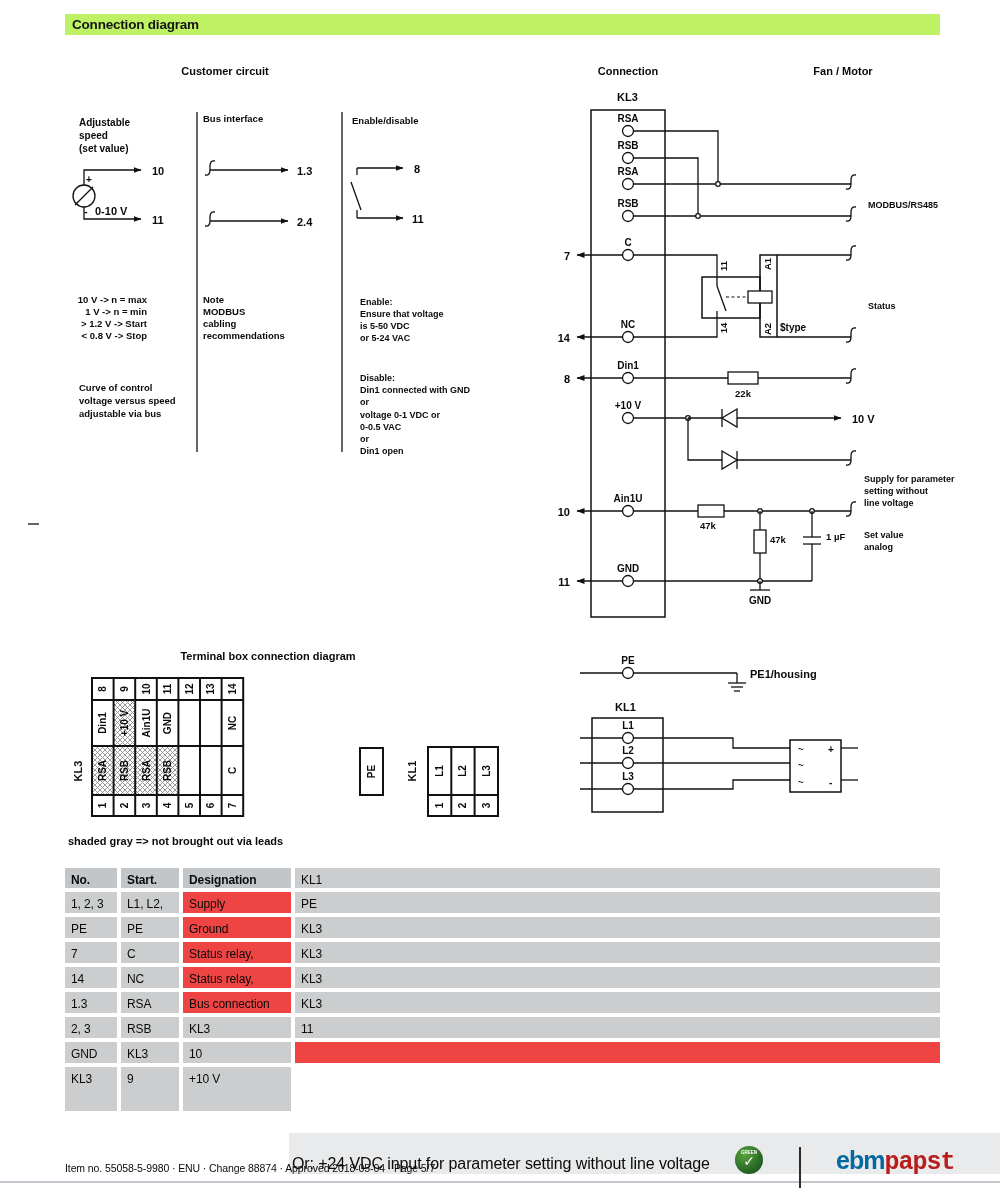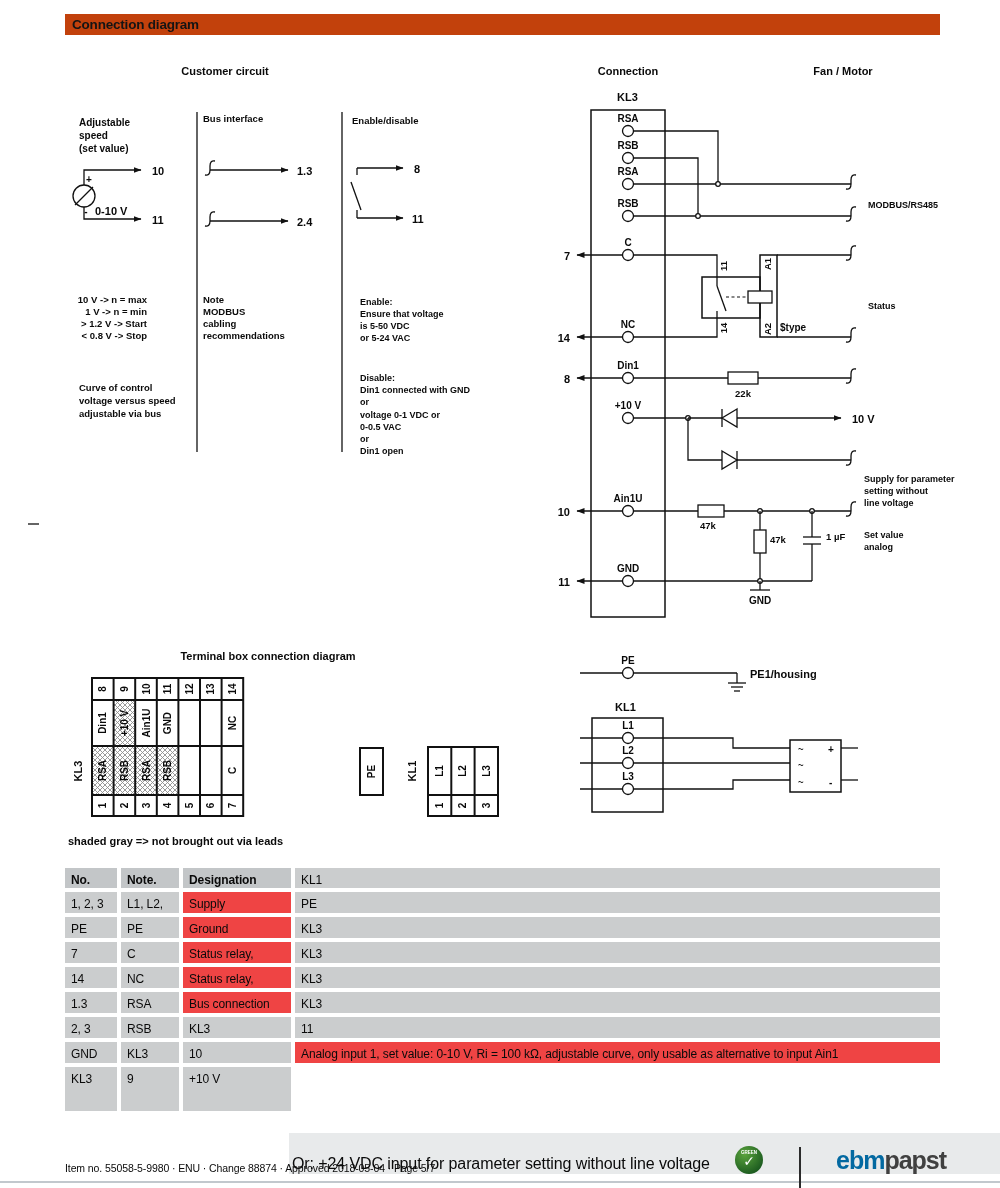--- a/index.html
+++ b/index.html
@@ -1,19 +1,19 @@
 <!DOCTYPE html>
 <html><head>
 <meta charset="utf-8">
 <style>
   html,body{margin:0;padding:0;background:#fff;}
   #page{position:relative;width:1000px;height:1188px;background:#fff;overflow:hidden;
         font-family:"Liberation Sans","DejaVu Sans",sans-serif;color:#0a0a0a;}
   
-  #titlebar{position:absolute;left:65px;top:14px;width:875px;height:21px;background:#c2410c;
+  #titlebar{position:absolute;left:65px;top:14px;width:875px;height:21px;background:#bef264;
             display:flex;align-items:center;}
   #titlebar span{font-size:13.5px;font-weight:700;padding-left:7px;color:#141414;letter-spacing:-.2px;}
   
   svg.diag{position:absolute;left:0;top:0;font-family:"Liberation Sans","DejaVu Sans",sans-serif;}
   svg.diag text{fill:#0a0a0a;font-weight:700;}
   .t11{font-size:11px;} .t10{font-size:10px;} .t9{font-size:9.5px;} .t8{font-size:9px;}
   .w{stroke:#111;stroke-width:1.3;fill:none;}
   .box{stroke:#111;stroke-width:1.5;fill:none;}
   .grid{stroke:#111;stroke-width:2;fill:none;}
   .comp{stroke:#111;stroke-width:1.3;fill:#fff;}
@@ -26,21 +26,21 @@
   #tbl div{box-sizing:border-box;padding:3px 6px 0;line-height:18px;overflow:hidden;}
   .hd{background:#c3c6c8;font-weight:700;}
   .c{background:#cbcdce;}
   .f{background:#ef4444;}
   
   #band{position:absolute;left:289px;top:1133px;width:711px;height:41px;background:#e8eaeb;z-index:1;}
   #orline{position:absolute;left:292px;top:1155px;font-size:16px;letter-spacing:-.1px;z-index:3;}
   #itemline{position:absolute;left:65px;top:1162px;font-size:10.5px;letter-spacing:-.1px;z-index:4;}
   #divider{position:absolute;left:799px;top:1147px;width:2px;height:41px;background:#2b2b2b;z-index:5;}
   #logo{position:absolute;left:836px;top:1146px;font-size:25px;font-weight:700;letter-spacing:-1px;z-index:5;}
-  #logo .lb{color:#0369a1;} #logo .lp{color:#404040;}
+  #logo .lb{color:#0369a1;} #logo .lp{color:#b91c1c;font-family:Liberation Mono, monospace;}
   #badge{position:absolute;left:735px;top:1146px;width:28px;height:28px;border-radius:50%;
          background:radial-gradient(circle at 35% 30%,#5aa33c,#1d5c20 75%);z-index:5;
          display:flex;flex-direction:column;align-items:center;justify-content:flex-start;}
   #badge .bt{font-size:4.5px;color:#fff;font-weight:700;line-height:5px;margin-top:4px;}
   #badge .bc{color:#fff;font-size:14px;font-weight:700;line-height:12px;}
   #bottomline{position:absolute;left:0;top:1181px;width:1000px;height:2px;background:#c2c8cd;z-index:0;}
 </style>
 </head>
 <body>
 
@@ -351,21 +351,21 @@
       <text class="t10" transform="rotate(-90 486.2 805.5)" x="486.2" y="805.5" dy=".35em" text-anchor="middle">3</text>
 
       <text class="t11" x="68" y="845" style="font-weight:600">shaded gray =&gt; not brought out via leads</text>
     </g>
   </svg>
 
   <div id="band"></div>
 
   <div id="tbl">
     <div class="hd">No.</div>
-    <div class="hd">Note.</div>
+    <div class="hd">Start.</div>
     <div class="hd">Designation</div>
 
     <div class="c">KL1</div>
     <div class="c">1, 2, 3</div>
     <div class="c">L1, L2, L3</div>
     <div class="f">Supply connection, power supply; for nominal voltage range see technical data</div>
 
     <div class="c">PE</div>
     <div class="c">PE</div>
     <div class="c">PE</div>
@@ -390,21 +390,21 @@
     <div class="c">2, 3</div>
     <div class="c">RSB</div>
 
     <div class="c">KL3</div>
     <div class="c">11</div>
     <div class="c">GND</div>
 
     <div class="c">KL3</div>
     <div class="c">10</div>
     <div class="f">
-      <span>Analog input 1, set value: 0-10 V, Ri = 100 kΩ, adjustable curve, only usable as alternative to input Ain1</span><br>
+      <br>
       <span>I; SELV</span>
     </div>
 
     <div class="c">KL3</div>
     <div class="c">9</div>
     <div class="c">+10 V</div>
   </div>
 
   <div id="orline">Or: +24 VDC input for parameter setting without line voltage</div>
   <div id="itemline">Item no. 55058-5-9980 · ENU · Change 88874 · Approved 2018-05-04 · Page 5/7</div>

